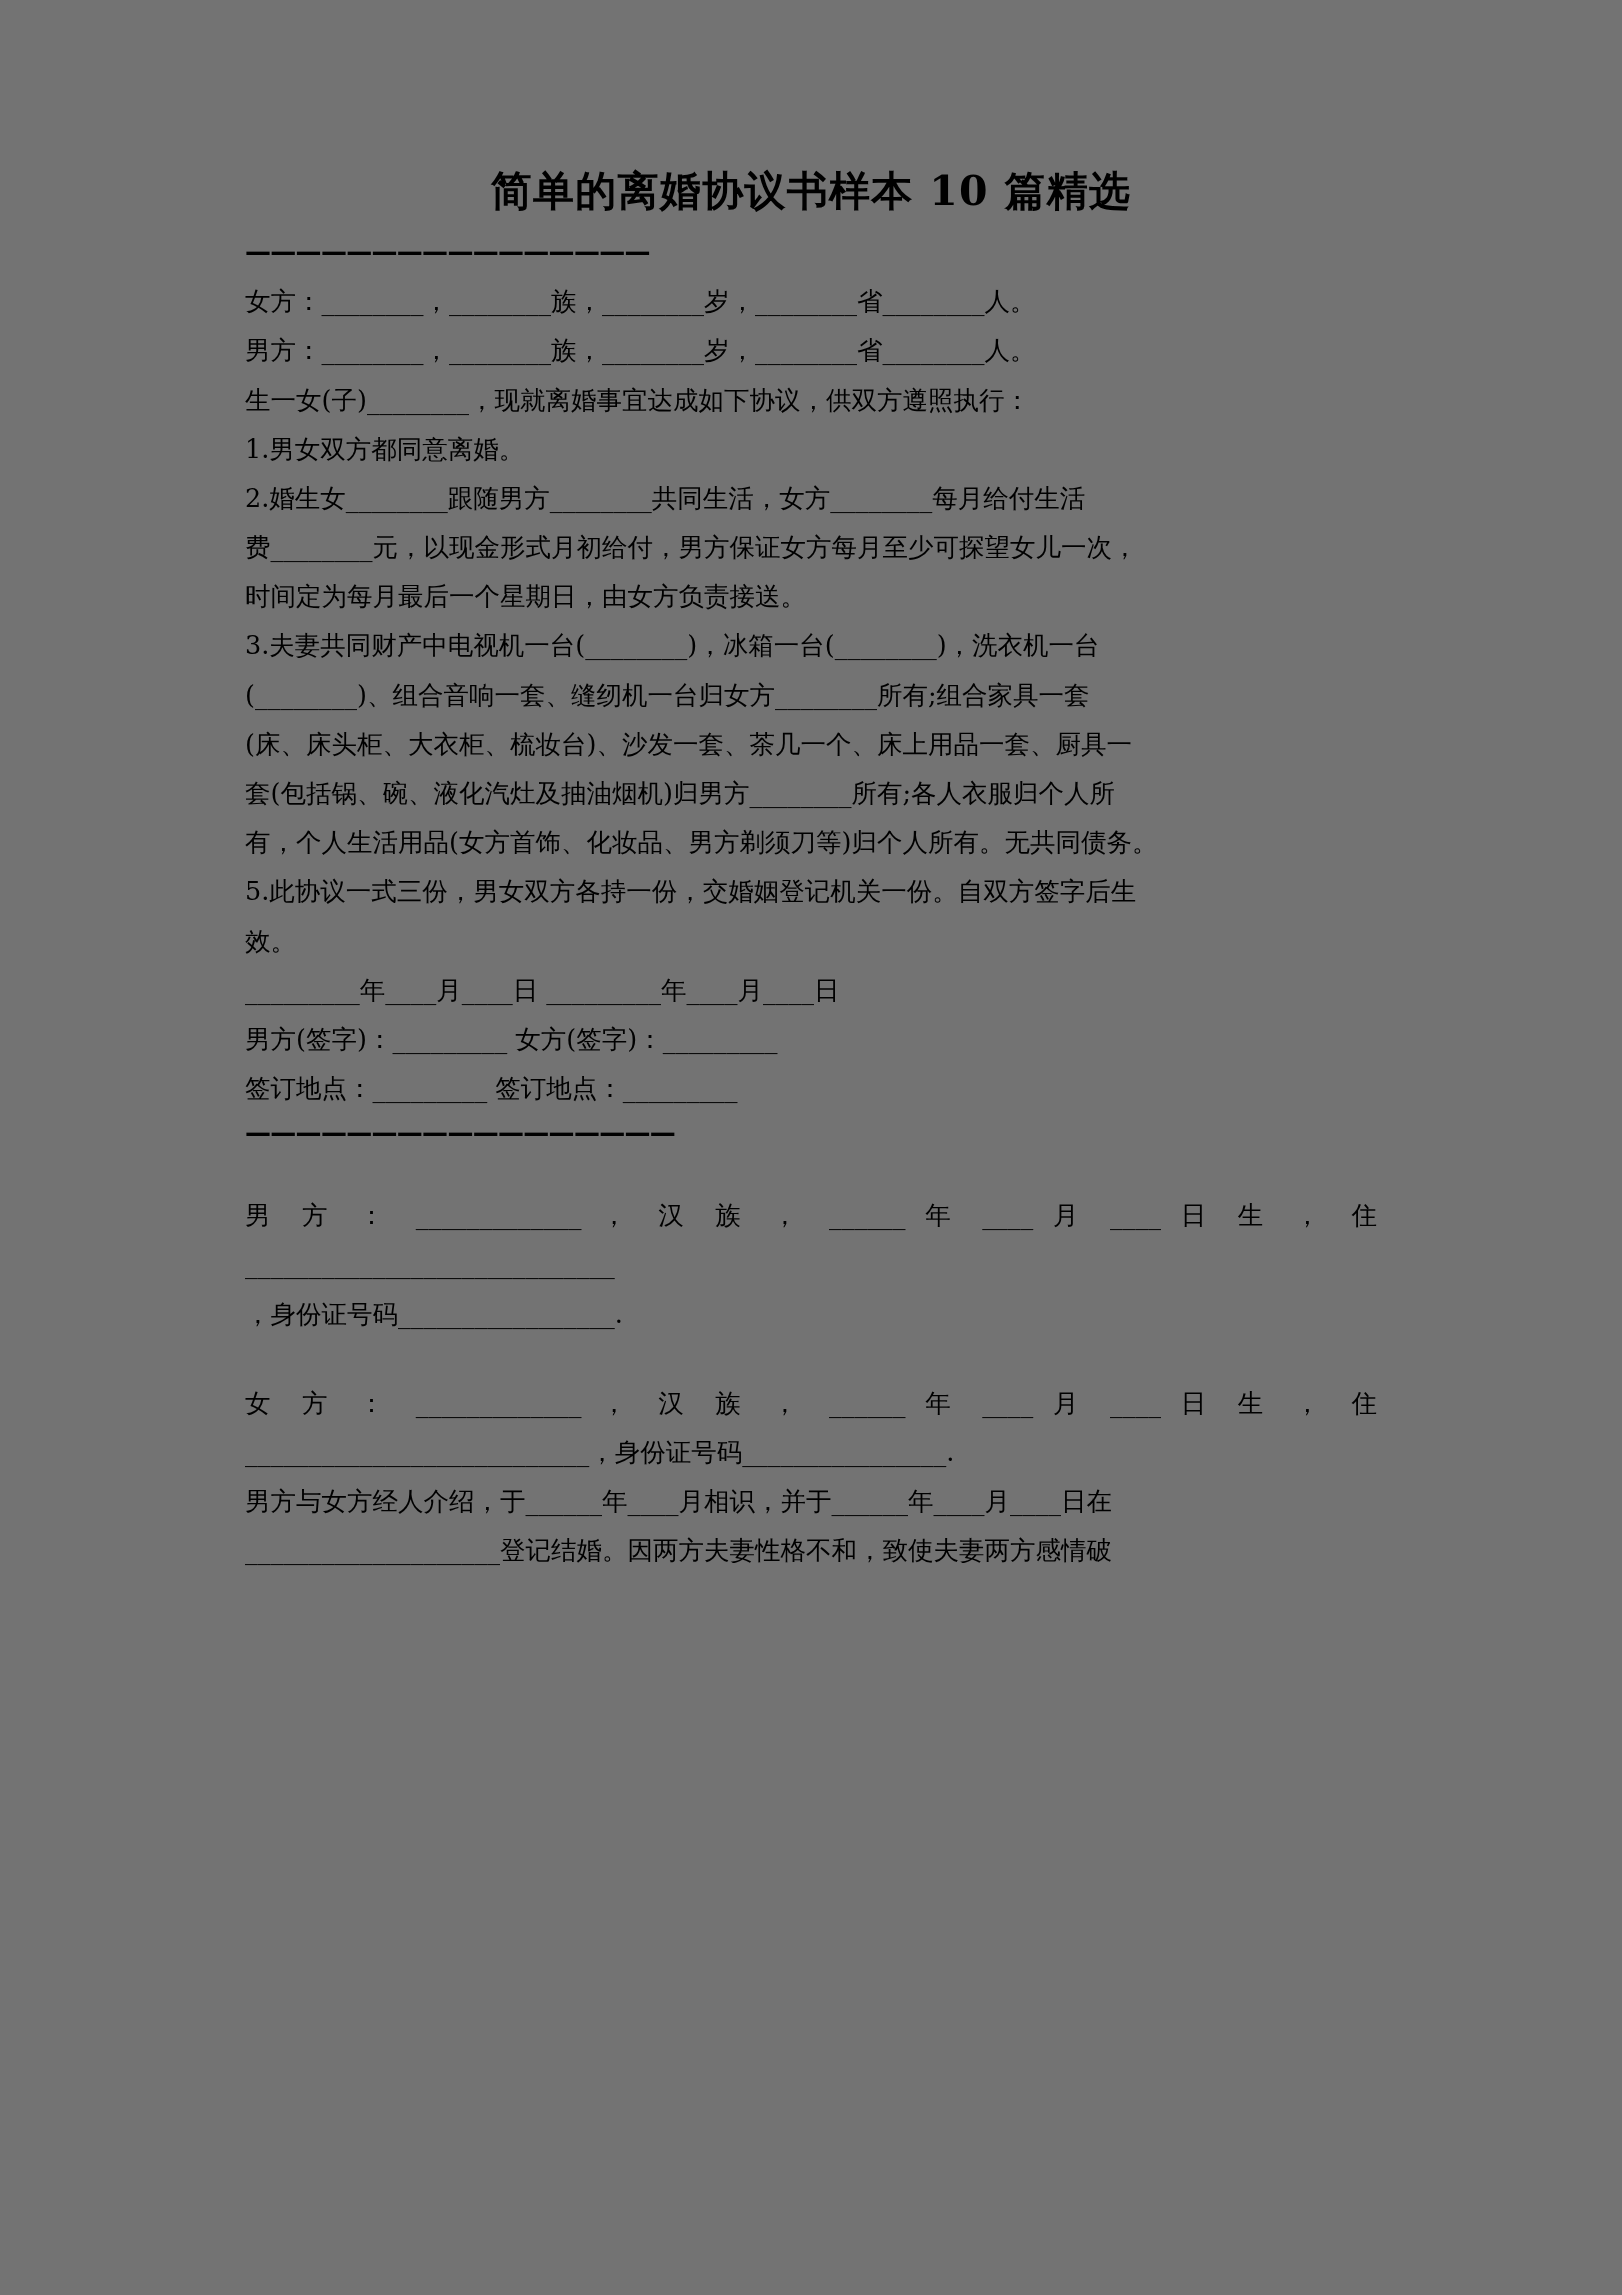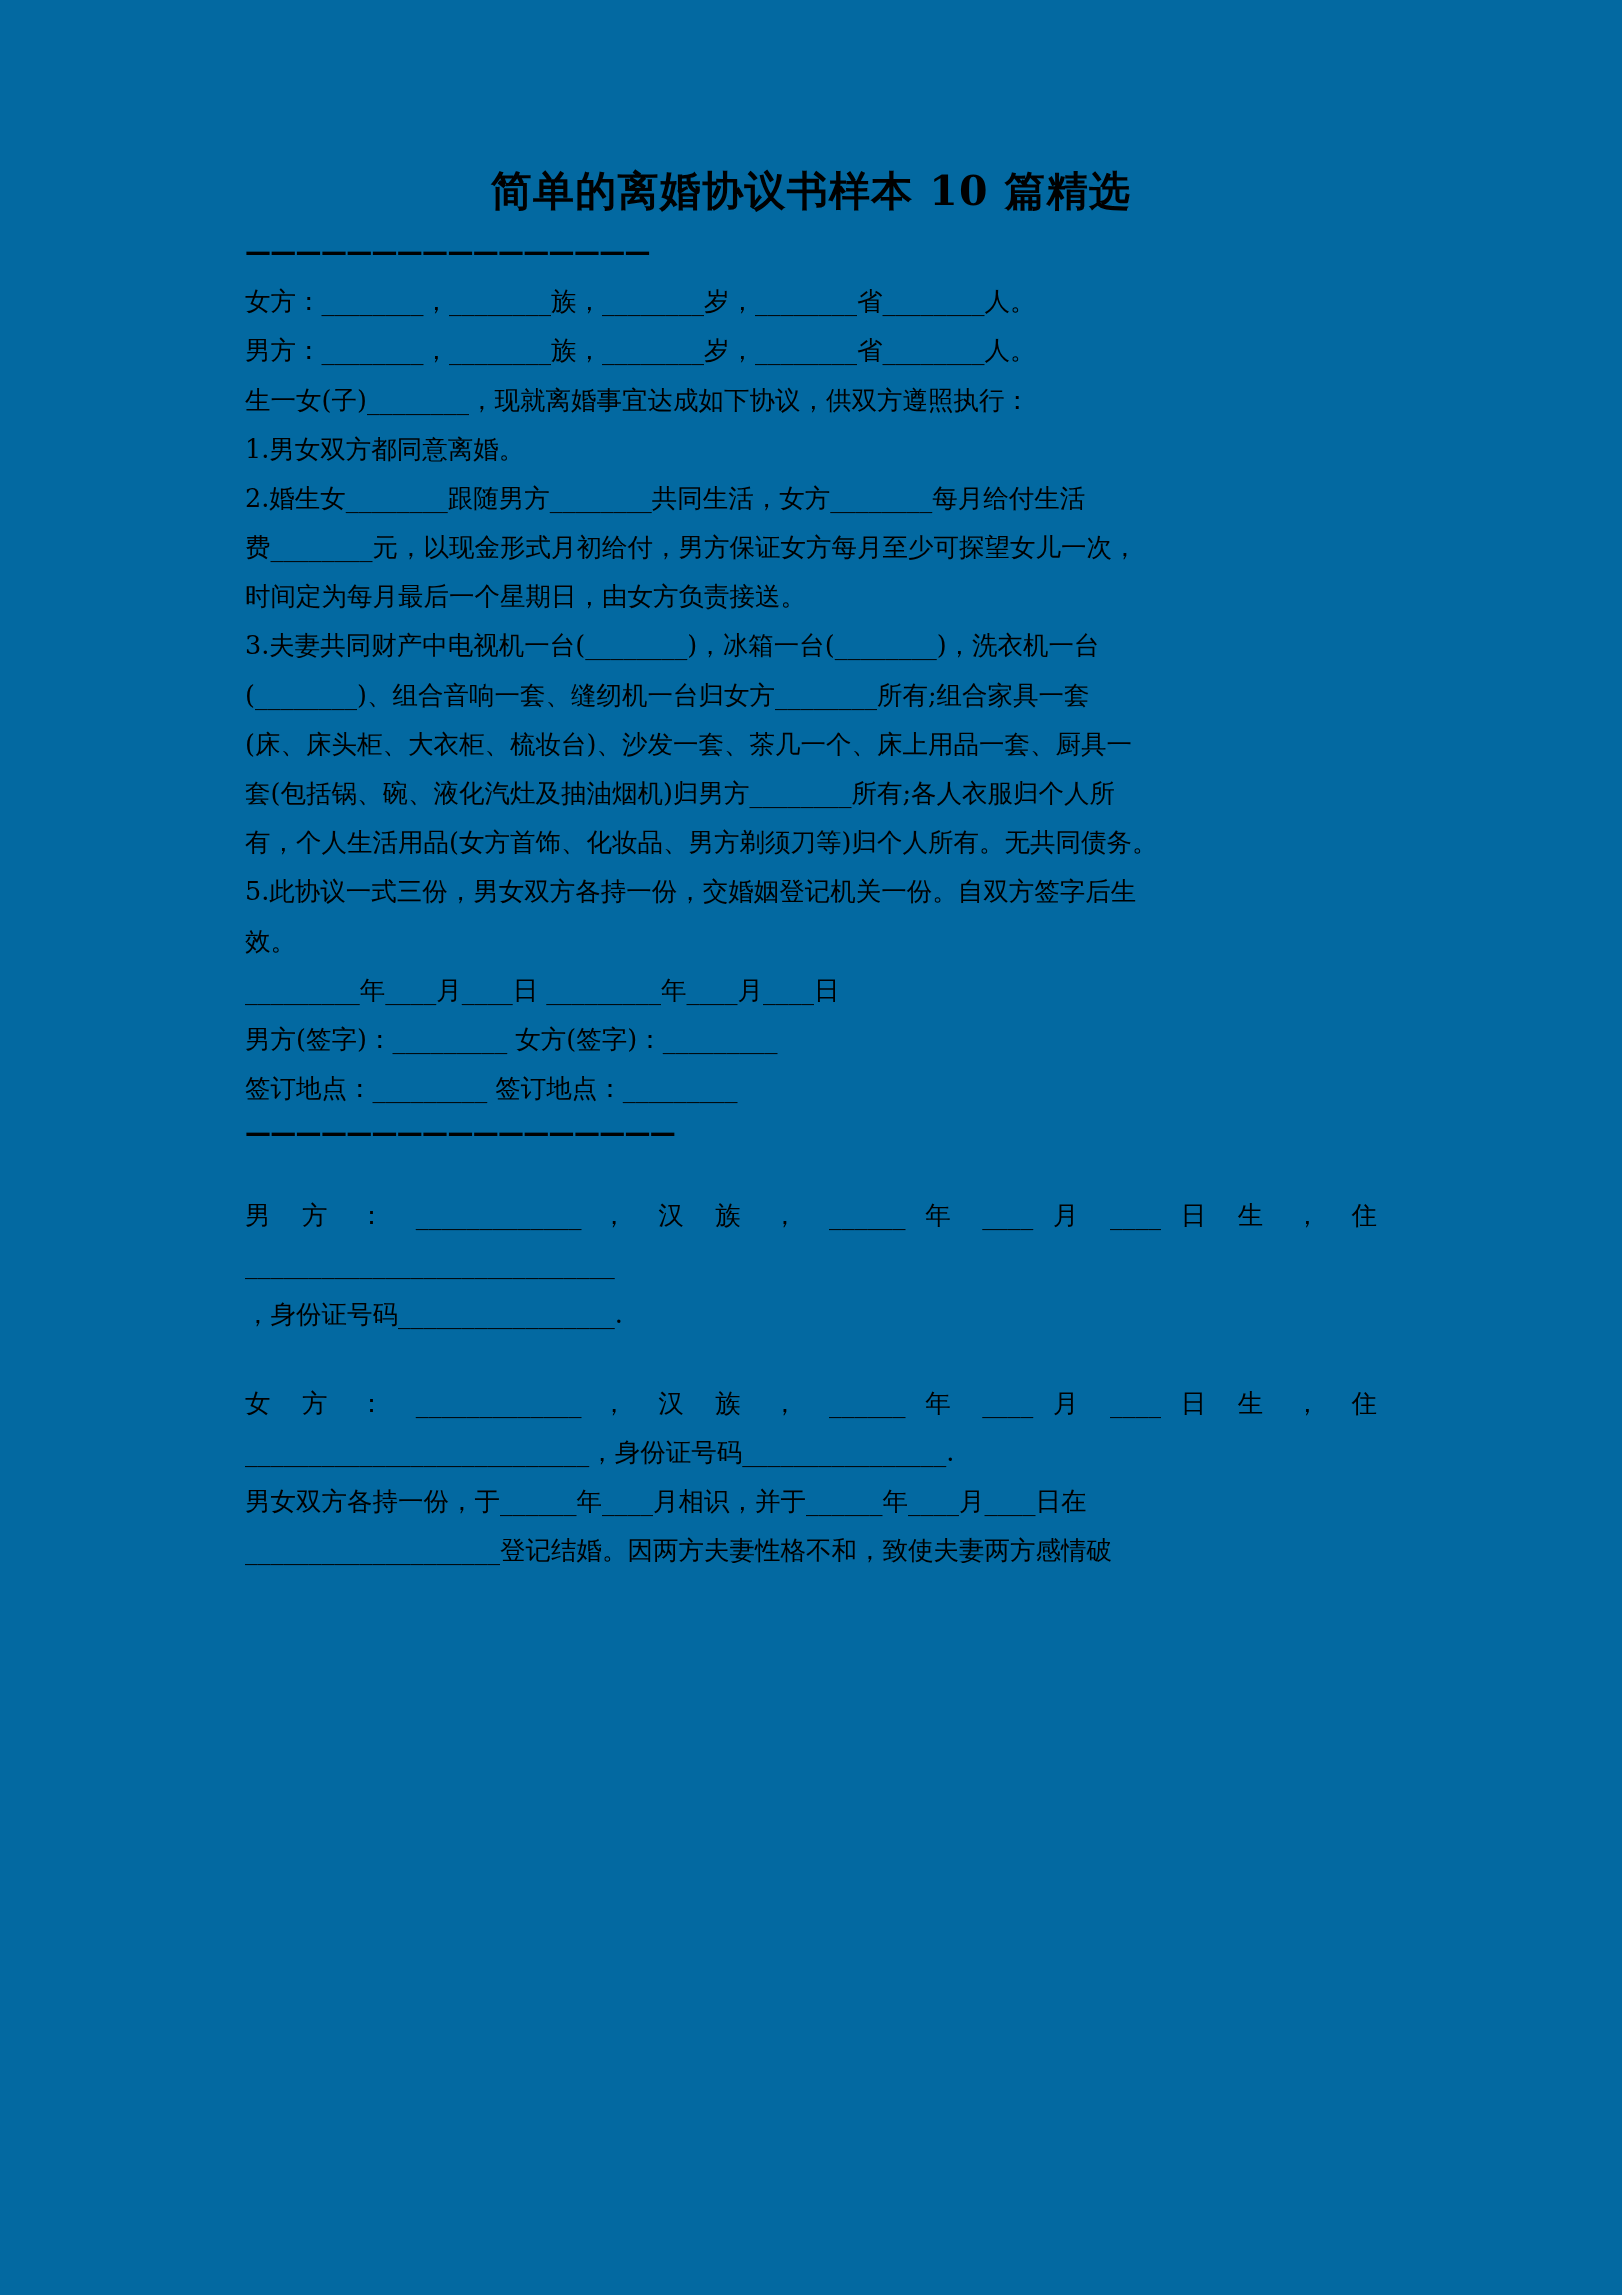--- a/index.html
+++ b/index.html
@@ -13,21 +13,21 @@
     font-family: "DejaVu Serif", "Liberation Serif", serif;
     color: #000000;
     position: relative;
     overflow: hidden;
   }
   .page {
     position: absolute;
     left: 0; top: 0;
     width: 1623px;
     height: 2295px;
-    background: #0369a1;
+    background: #737373;
   }
   .content {
     position: absolute;
     left: 245px;
     top: 167px;
     width: 1132px;
   }
 
   
   .doc-title {
@@ -110,18 +110,18 @@
 
     <div class="sep sep2">—————————————————</div>
 
     <p class="para justify">男 方 ： _____________ ， 汉 族 ， ______ 年 ____ 月 ____ 日 生 ， 住</p>
     <p class="para">_____________________________</p>
     <p class="para">，身份证号码_________________.</p>
 
     <p class="para justify">女 方 ： _____________ ， 汉 族 ， ______ 年 ____ 月 ____ 日 生 ， 住</p>
     <p class="para">___________________________，身份证号码________________.</p>
 
-    <p class="para">男女双方各持一份，于______年____月相识，并于______年____月____日在</p>
+    <p class="para">男方与女方经人介绍，于______年____月相识，并于______年____月____日在</p>
     <p class="para">____________________登记结婚。因两方夫妻性格不和，致使夫妻两方感情破</p>
 
   </div>
 </div>
 
 
 </body></html>

